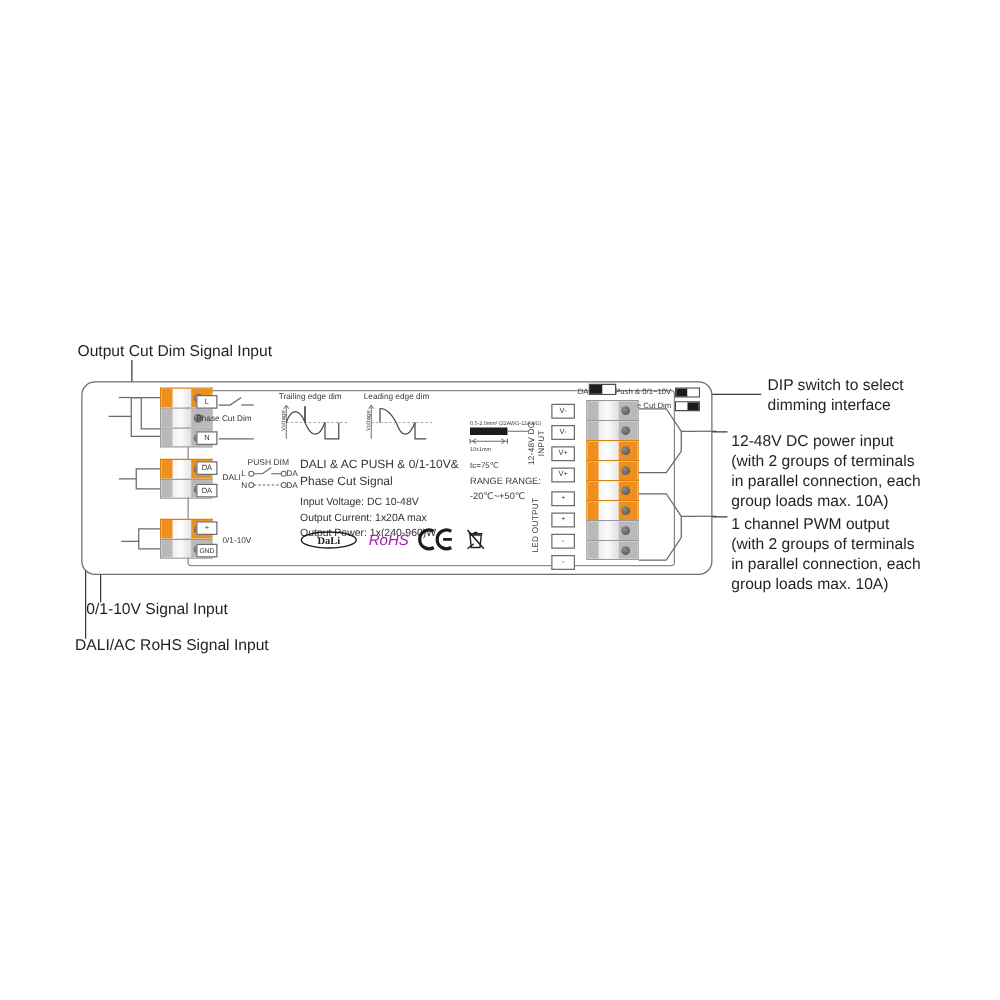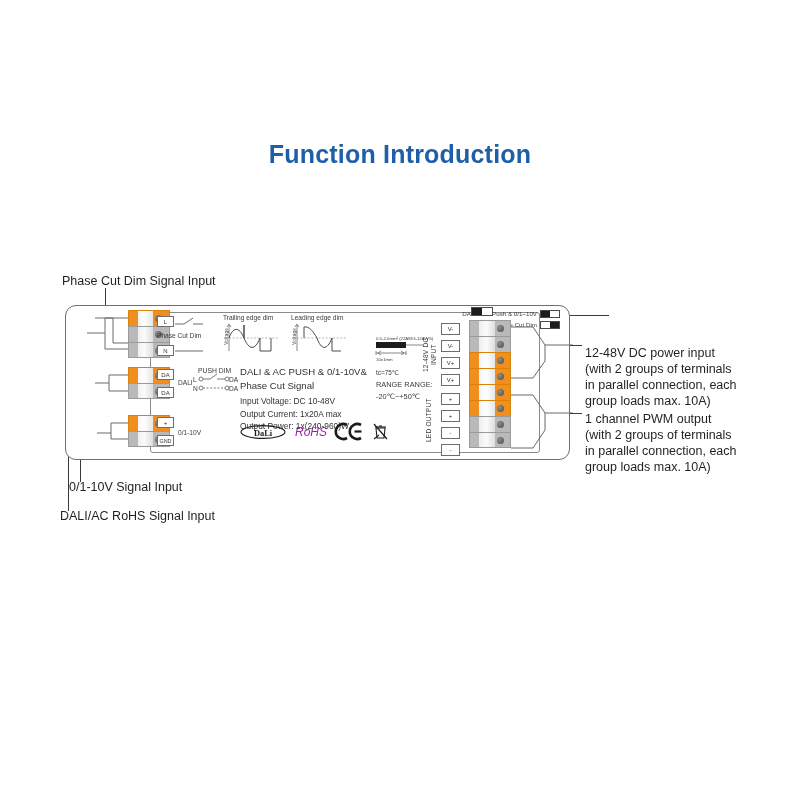--- a/index.html
+++ b/index.html
@@ -88,25 +88,26 @@
   .dipsw i.on{background:#1c1c1c;}
   .dipsw i.off{background:#ffffff;}
 
   svg{display:block;overflow:visible;}
 </style>
 </head>
 <body>
 
 <div class="page">
 
-  <div class="title">Function Introduction</div>
-
-  <div class="callout cal-phase">Phase Cut Dim Signal Input</div>
+
+  <div class="callout cal-phase">Output Cut Dim Signal Input</div>
   <div class="callout cal-010">0/1-10V Signal Input</div>
   <div class="callout cal-dali">DALI/AC RoHS Signal Input</div>
+  <div class="callout cal-dip">DIP switch to select
+dimming interface</div>
   <div class="callout cal-power">12-48V DC power input
 (with 2 groups of terminals
 in parallel connection, each
 group loads max. 10A)</div>
   <div class="callout cal-pwm">1 channel PWM output
 (with 2 groups of terminals
 in parallel connection, each
 group loads max. 10A)</div>
 
   <div class="ln lnv" style="left:105px;top:288px;height:38px;"></div>

